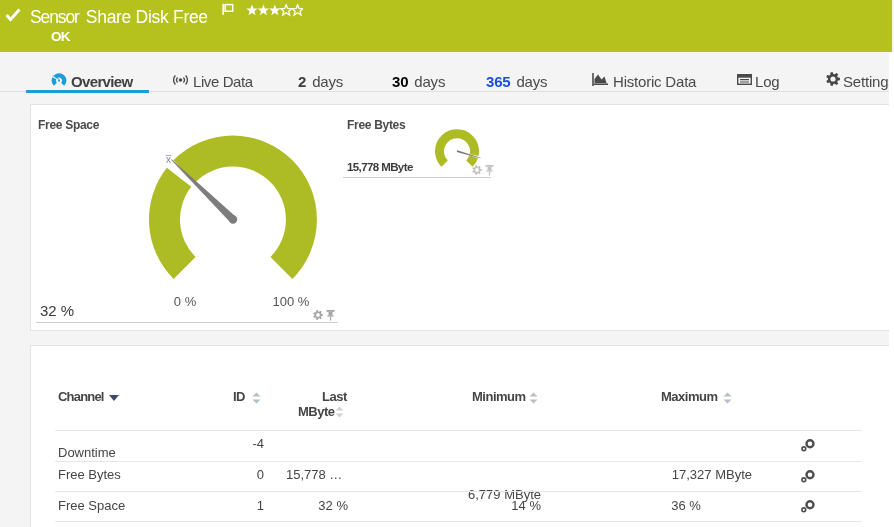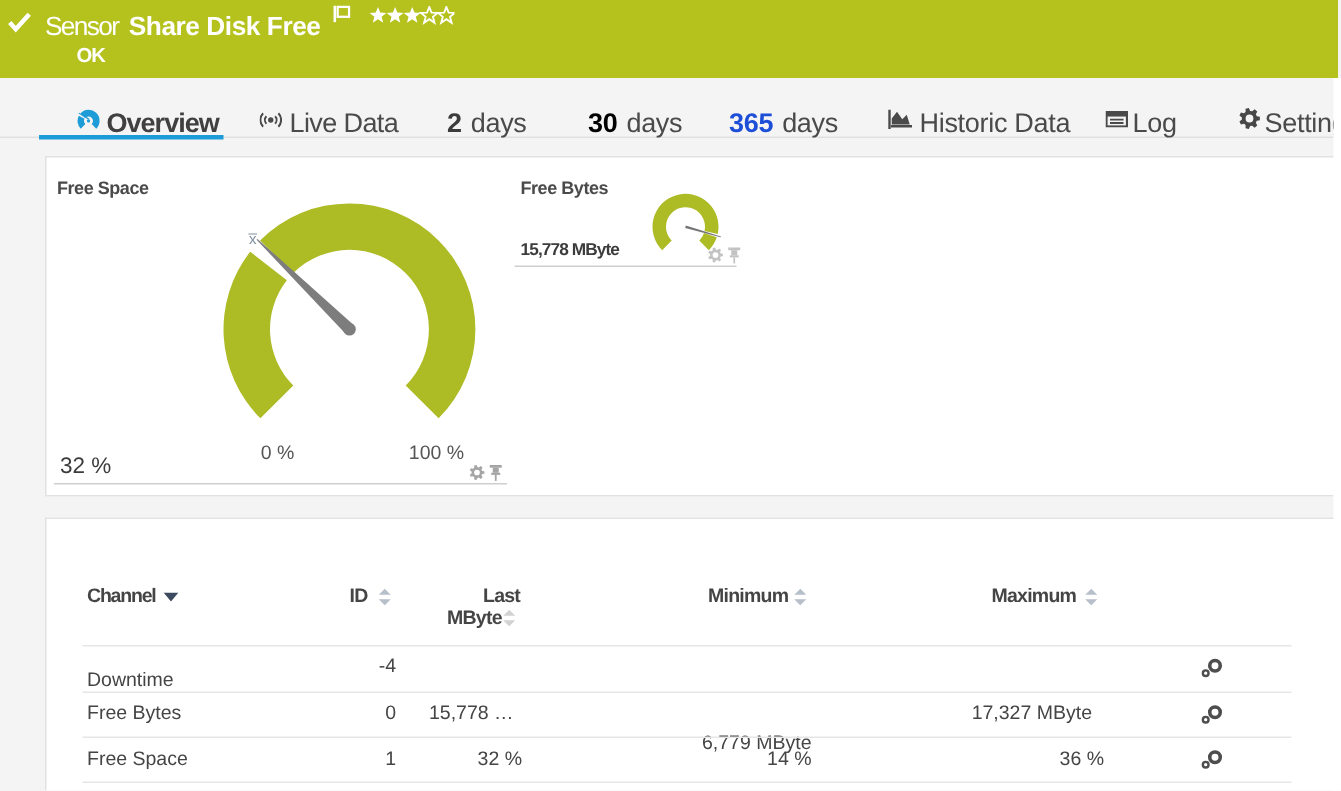--- a/index.html
+++ b/index.html
@@ -2,23 +2,23 @@
 <html><head>
 <meta charset="utf-8">
 <style>
 * { margin:0; padding:0; box-sizing:border-box; }
 html,body { width:894px; height:527px; overflow:hidden; background:#f4f4f4;
   font-family:"Liberation Sans", sans-serif; }
 .abs { position:absolute; }
 .hdr { position:absolute; left:0; top:0; width:892px; height:52px; background:#b5c21d; }
 .title { position:absolute; left:30px; top:7px; font-size:17.5px; line-height:20px; letter-spacing:-0.3px; color:#fff; white-space:nowrap; }
 .title .it { font-weight:normal; letter-spacing:-1.1px; }
-.title b { font-weight:bold; margin-left:7px; }
+.title b { font-weight:normal; margin-left:7px; }
 .ok { position:absolute; left:51px; top:28.5px; font-size:13.5px; font-weight:bold; letter-spacing:-0.7px; color:#fff; }
-.tabtxt { position:absolute; top:74.5px; font-size:18px; line-height:14px; letter-spacing:-0.2px; color:#4a4a4a; white-space:nowrap;text-align:right; }
+.tabtxt { position:absolute; top:74.5px; font-size:15px; line-height:14px; letter-spacing:-0.2px; color:#4a4a4a; white-space:nowrap;text-align:right; }
 .panel { position:absolute; background:#fff; border:1px solid #e2e2e2; }
 .small-b { font-size:12px; font-weight:bold; letter-spacing:-0.3px; color:#4a4a4a; }
 .sep { position:absolute; height:1px; background:#e6e6e6; }
 .thead { font-weight:bold; color:#35425b; font-size:13px; letter-spacing:-0.5px; line-height:13px; }
 .cell { position:absolute; font-size:13px; line-height:13px; color:#454545; white-space:nowrap; }
 .r { text-align:right; }
 </style>
 </head>
 <body>
 
@@ -150,27 +150,27 @@
   </svg>
 
 <div class="sep" style="left:55px;top:430px;width:806px;"></div>
 <div class="cell" style="left:58px;top:427px;margin-top:19px;">Downtime</div>
 <div class="cell r" style="left:214px;top:437px;width:50px;">-4</div>
 <div class="sep" style="left:55px;top:461px;width:806px;"></div>
 <div class="cell" style="left:58px;top:468px;">Free Bytes</div>
 <div class="cell r" style="left:214px;top:468px;width:50px;">0</div>
 <div class="cell" style="left:286px;top:468px;">15,778 …</div>
 <div class="cell r" style="left:441px;top:488px;width:100px;">6,779 MByte</div>
-<div class="cell r" style="left:628px;top:468px;width:100px;">17,327 MByte</div>
+<div class="cell r" style="left:652px;top:468px;width:100px;">17,327 MByte</div>
 <div class="sep" style="left:55px;top:491px;width:806px;"></div>
 <div class="cell" style="left:58px;top:499px;">Free Space</div>
 <div class="cell r" style="left:214px;top:499px;width:50px;">1</div>
 <div class="cell r" style="left:288px;top:499px;width:60px;">32 %</div>
 <div class="cell r" style="left:441px;top:499px;width:100px;">14 %</div>
-<div class="cell r" style="left:636px;top:499px;width:100px;">36 %</div>
+<div class="cell r" style="left:636px;top:499px;width:100px;text-align:center;">36 %</div>
 <div class="sep" style="left:55px;top:521px;width:806px;"></div>
 
 <svg class="abs" style="left:799px;top:437px" width="18" height="17" viewBox="0 0 18 17">
   <circle cx="11" cy="6.8" r="3.5" fill="none" stroke="#4e4e4e" stroke-width="2.4"></circle>
   <circle cx="4.8" cy="11.8" r="1.9" fill="none" stroke="#4e4e4e" stroke-width="1.6"></circle>
 </svg>
 <svg class="abs" style="left:799px;top:468px" width="18" height="17" viewBox="0 0 18 17">
   <circle cx="11" cy="6.8" r="3.5" fill="none" stroke="#4e4e4e" stroke-width="2.4"></circle>
   <circle cx="4.8" cy="11.8" r="1.9" fill="none" stroke="#4e4e4e" stroke-width="1.6"></circle>
 </svg>

